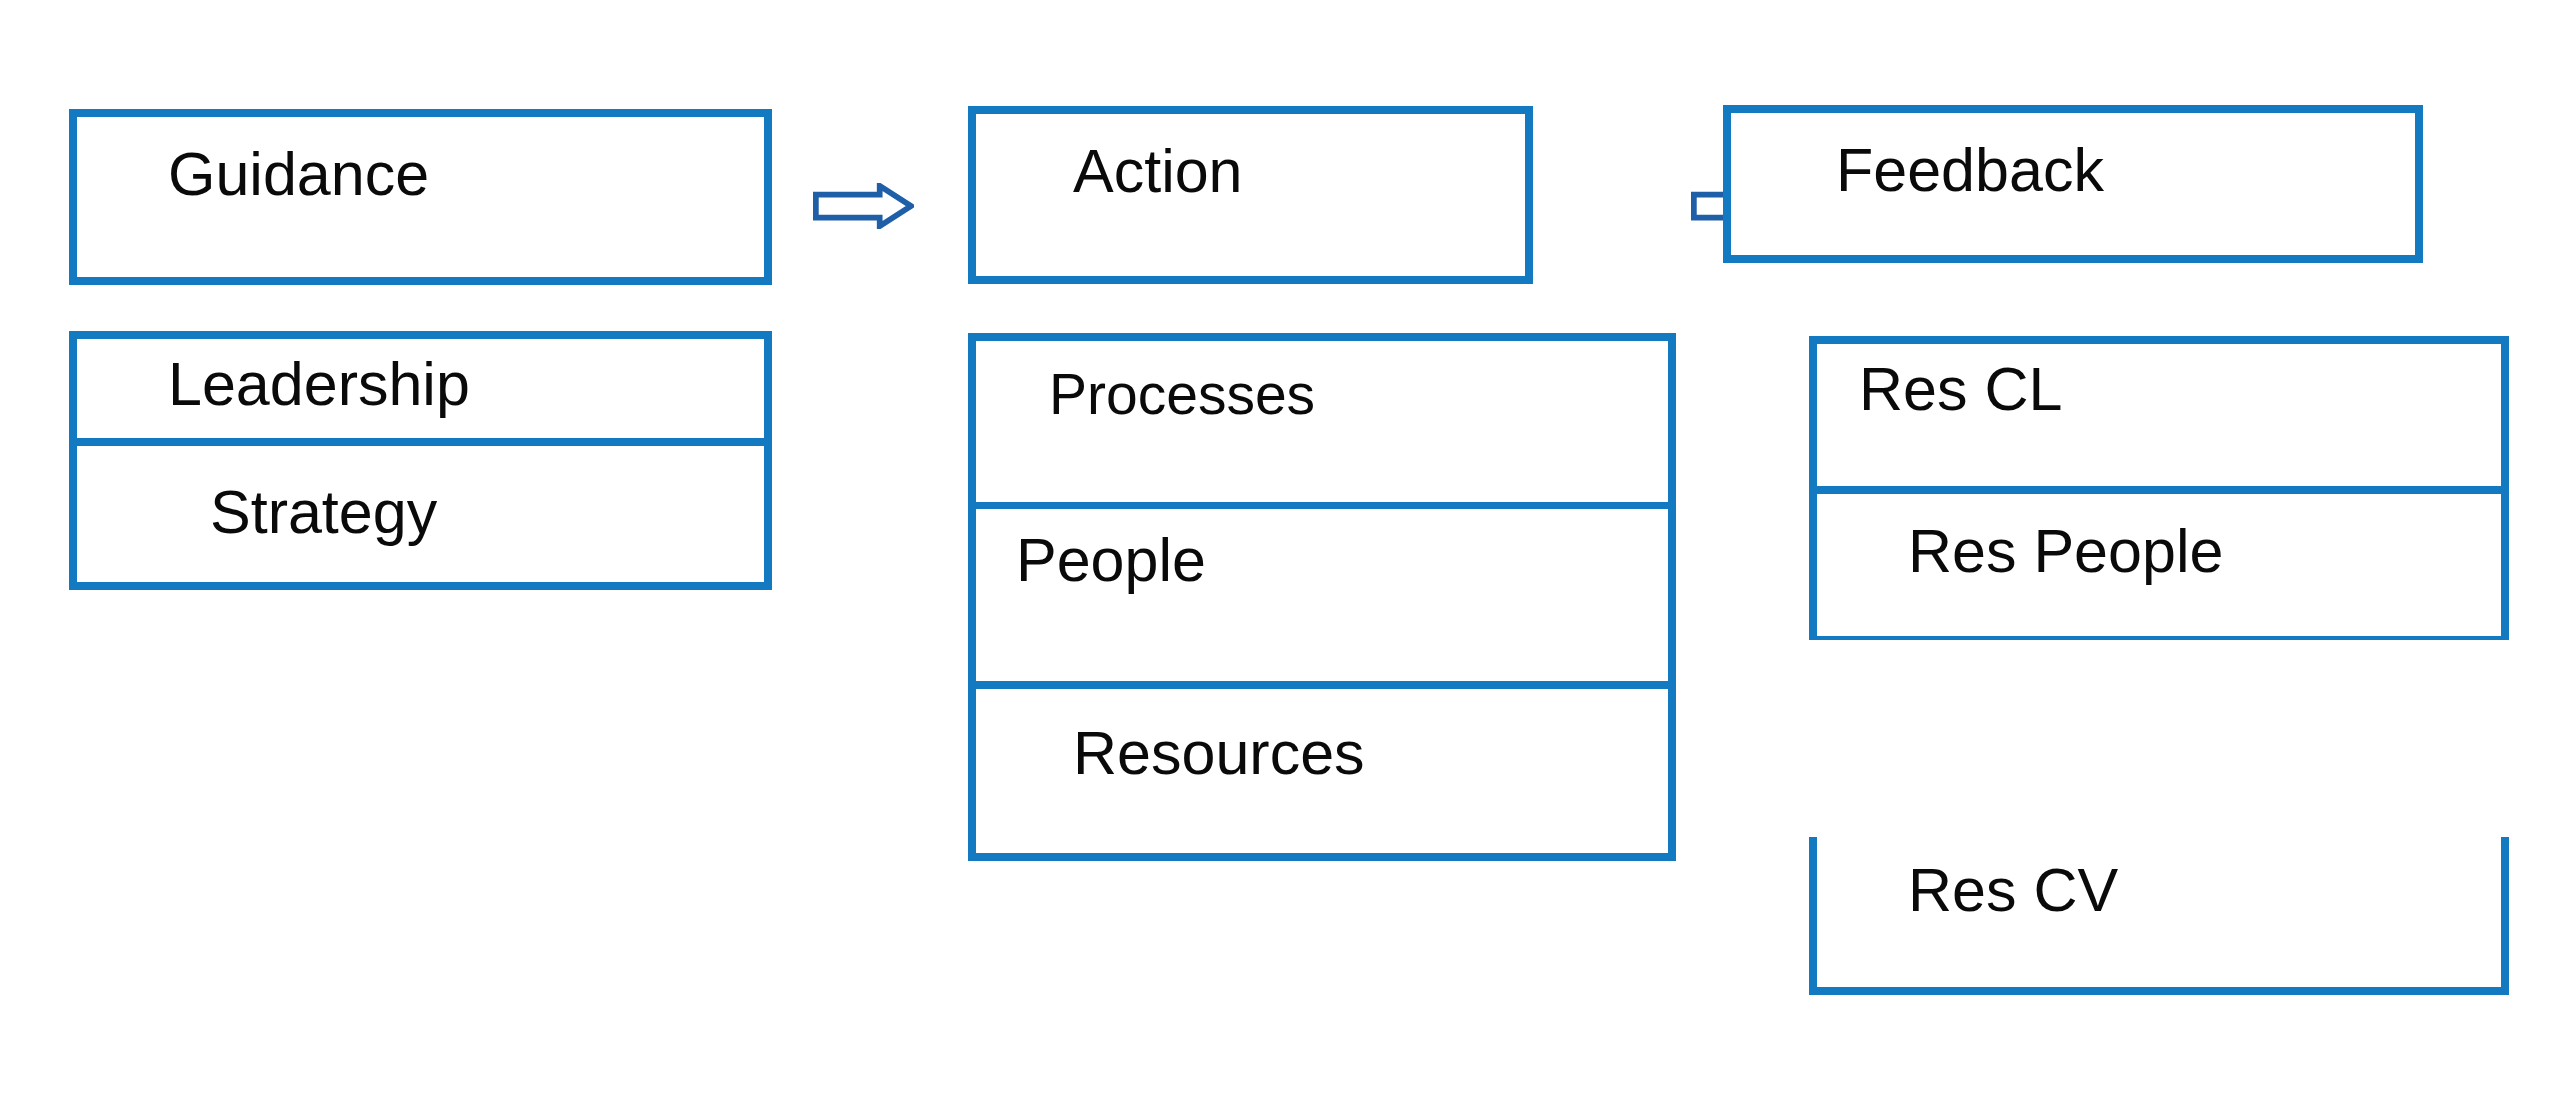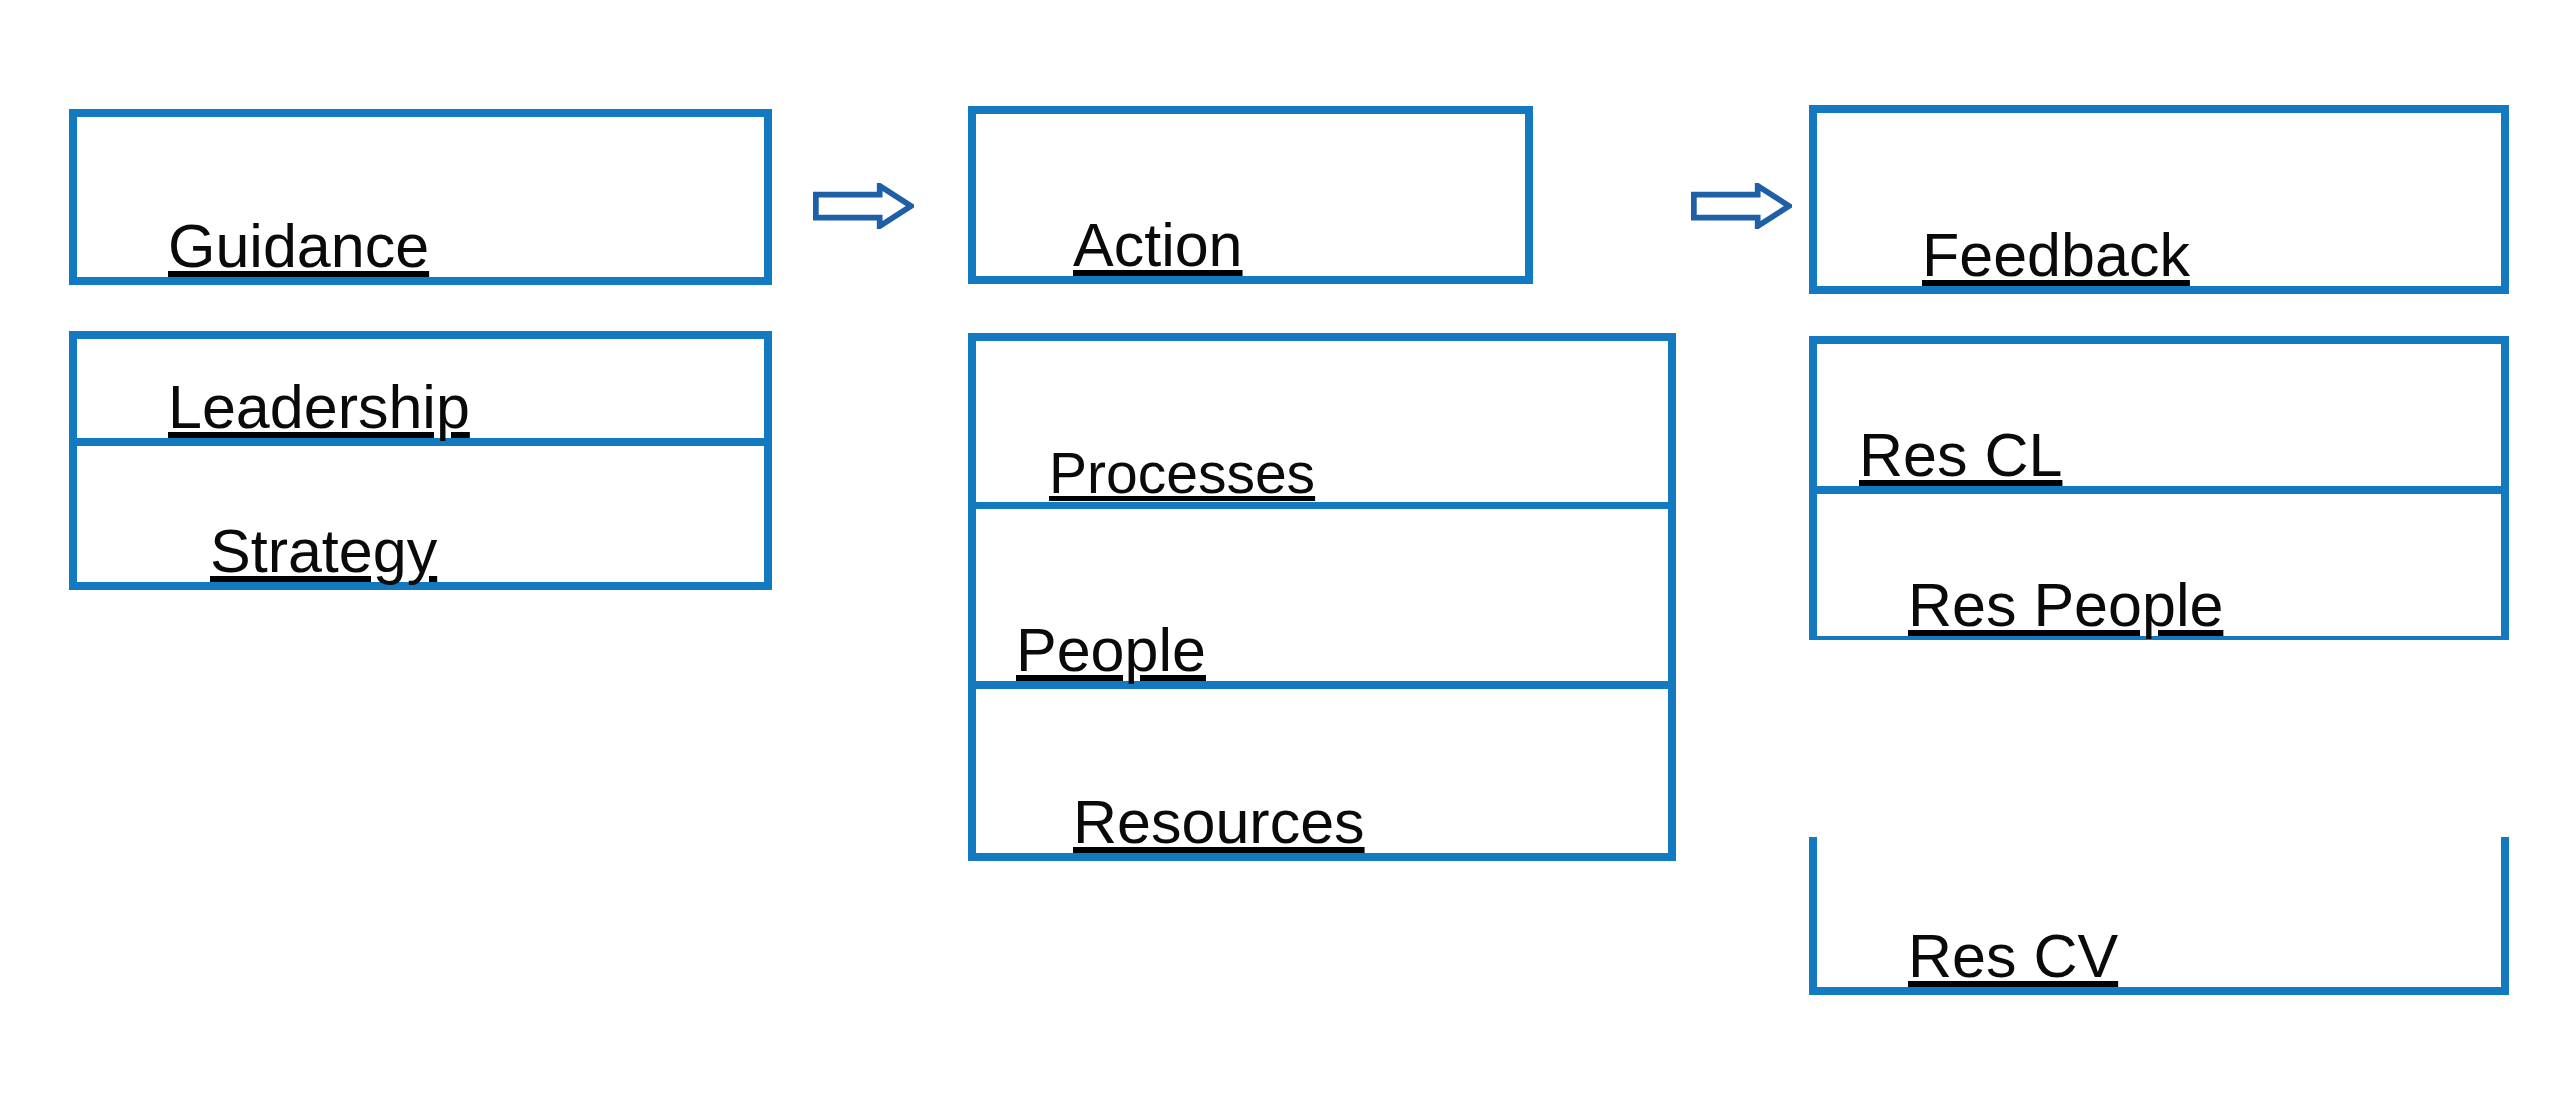--- a/index.html
+++ b/index.html
@@ -18,22 +18,21 @@
   }
 
   
   .node {
     position: absolute;
     box-sizing: border-box;
     background: #ffffff;
     border-style: solid;
     border-color: #1379C0;
     display: flex;
-    align-items: flex-end;
-    text-decoration: underline;
+    align-items: flex-start;
   }
   .node .label {
     display: block;
     color: #0a0a0a;
     font-weight: 400;
     white-space: nowrap;
     line-height: 1;
   }
 
   
@@ -89,21 +88,21 @@
   <div class="node bw-thick thin-top" style="left:968px; top:685px; width:708px; height:176px;">
     <span class="label" style="font-size:61px; padding-left:97px; margin-top:34px;">Resources</span>
   </div>
 
   <div class="arrow" style="left:1691px; top:183px; width:101px; height:46px;">
     <svg viewBox="0 0 106 48" preserveAspectRatio="none" aria-hidden="true">
       <polygon points="3,12 70,12 70,3 103,24 70,45 70,36 3,36" fill="#FFFFFF" stroke="#1F5FA8" stroke-width="6" stroke-linejoin="miter"></polygon>
     </svg>
   </div>
 
-  <div class="node bw-thick" style="left:1809px; top:105px; width:700px; height:189px;">
+  <div class="node bw-thick" style="left:1723px; top:105px; width:700px; height:158px;">
     <span class="label" style="font-size:61px; padding-left:105px; margin-top:27px;">Feedback</span>
   </div>
 
   <div class="node bw-thick thin-bot" style="left:1809px; top:336px; width:700px; height:154px;">
     <span class="label" style="font-size:61px; padding-left:42px; margin-top:15px;">Res CL</span>
   </div>
 
   <div class="node bw-thick thin-top thin-bot" style="left:1809px; top:490px; width:700px; height:150px;">
     <span class="label" style="font-size:61px; padding-left:91px; margin-top:27px;">Res People</span>
   </div>

